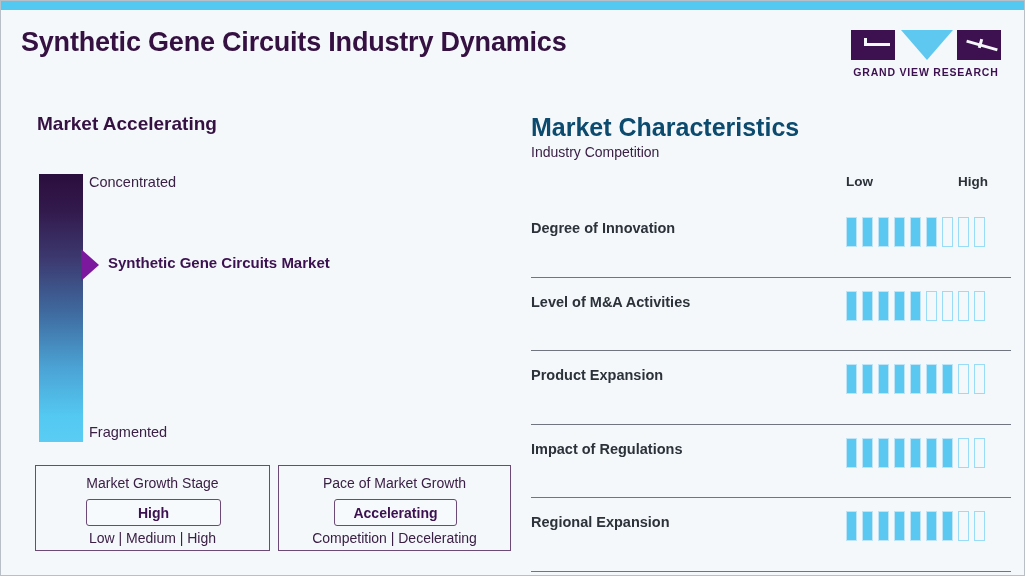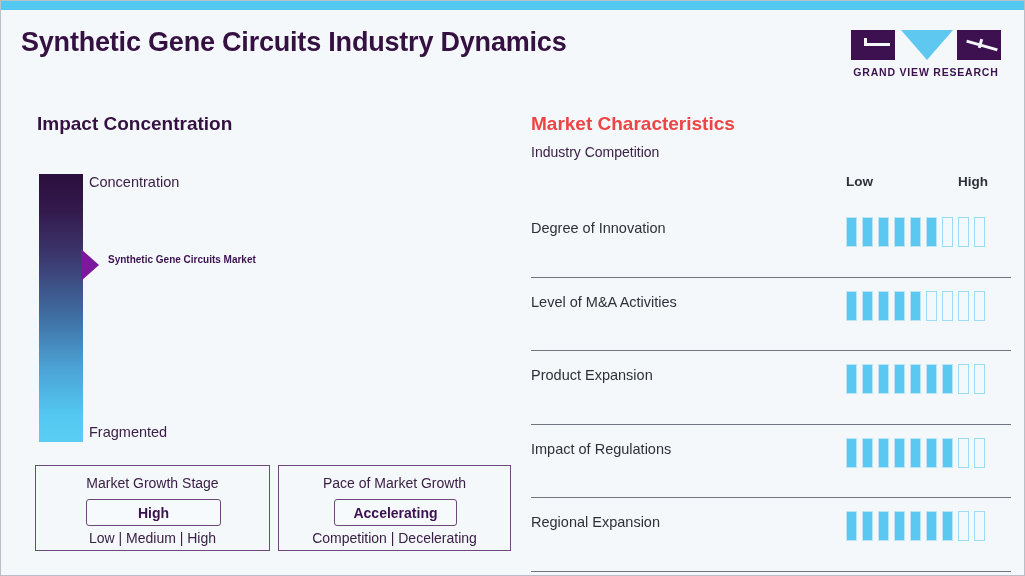--- a/index.html
+++ b/index.html
@@ -173,21 +173,21 @@
     width: 0;
     height: 0;
     border-top: 16px solid transparent;
     border-bottom: 16px solid transparent;
     border-left: 18px solid #7b189e;
   }
   #market-pointer-label {
     position: absolute;
     left: 107px;
     top: 168px;
-    font-size: 10px;
+    font-size: 15px;
     font-weight: bold;
     color: #3b1150;
     white-space: nowrap;
   }
 
   
   .stage-box {
     position: absolute;
     top: 379px;
     height: 86px;
@@ -244,23 +244,23 @@
     position: absolute;
     left: 515px;
     top: 85px;
     width: 510px;
     height: 490px;
   }
   #characteristics-title {
     position: absolute;
     left: 15px;
     top: 27px;
-    font-size: 19px;
-    font-weight: bold;
-    color: #ef4444;
+    font-size: 25px;
+    font-weight: bold;
+    color: #0c4a6e;
     white-space: nowrap;
   }
   #characteristics-subtitle {
     position: absolute;
     left: 15px;
     top: 58px;
     font-size: 14px;
     color: #3b2046;
     white-space: nowrap;
   }
@@ -292,21 +292,21 @@
     position: relative;
     height: 72.5px;
     border-bottom: 1.6px solid #6f7680;
     margin: 0 15px 0 15px;
   }
   .char-label {
     position: absolute;
     left: 0;
     top: 16px;
     font-size: 14.5px;
-    font-weight: normal;
+    font-weight: bold;
     color: #2c3239;
     white-space: nowrap;
   }
   .char-bars {
     position: absolute;
     left: 315px;
     top: 13px;
     display: flex;
     gap: 5px;
   }
@@ -344,24 +344,24 @@
           <div class="logo-r-slash2"></div>
         </div>
       </div>
       <div id="logo-text">GRAND VIEW RESEARCH</div>
     </div>
 
     <div id="main-title">Synthetic Gene Circuits Industry Dynamics</div>
   </div>
 
   <div id="left-panel">
-    <div id="concentration-title">Impact Concentration</div>
+    <div id="concentration-title">Market Accelerating</div>
 
     <div id="gradient-bar"></div>
-    <div id="label-concentrated">Concentration</div>
+    <div id="label-concentrated">Concentrated</div>
     <div id="label-fragmented">Fragmented</div>
 
     <div id="market-pointer"></div>
     <div id="market-pointer-label">Synthetic Gene Circuits Market</div>
 
     <div class="stage-box" id="stage-box-growth">
       <div class="stage-heading">Market Growth Stage</div>
       <div class="stage-value-box" id="stage-value-growth">
         <span class="stage-value-text">High</span>
       </div>

